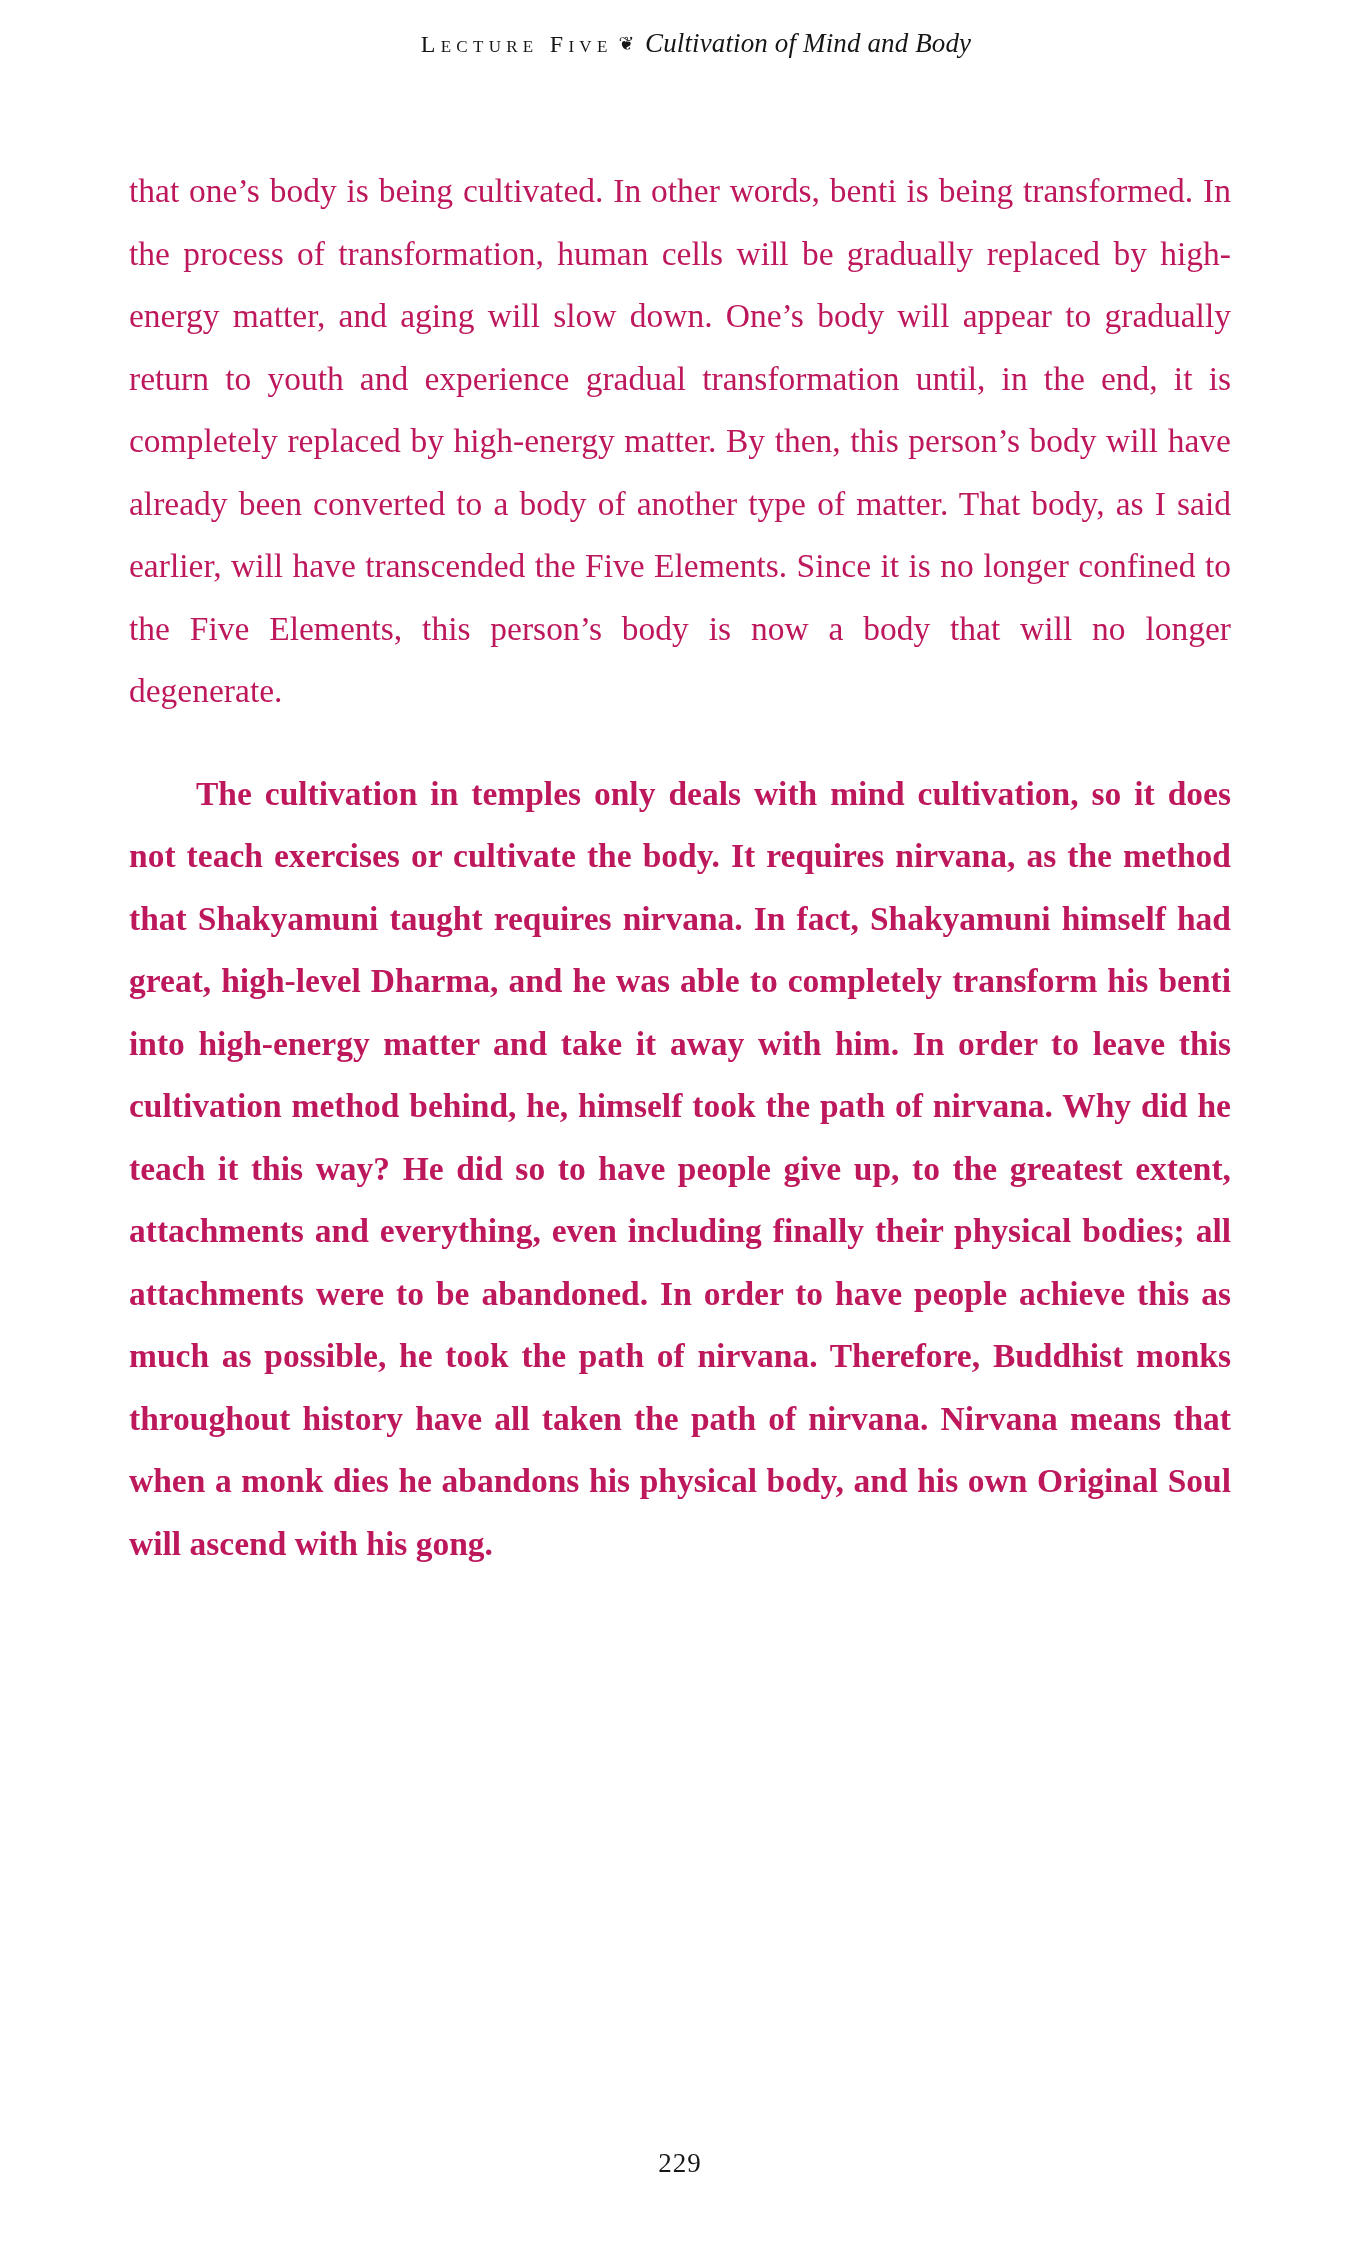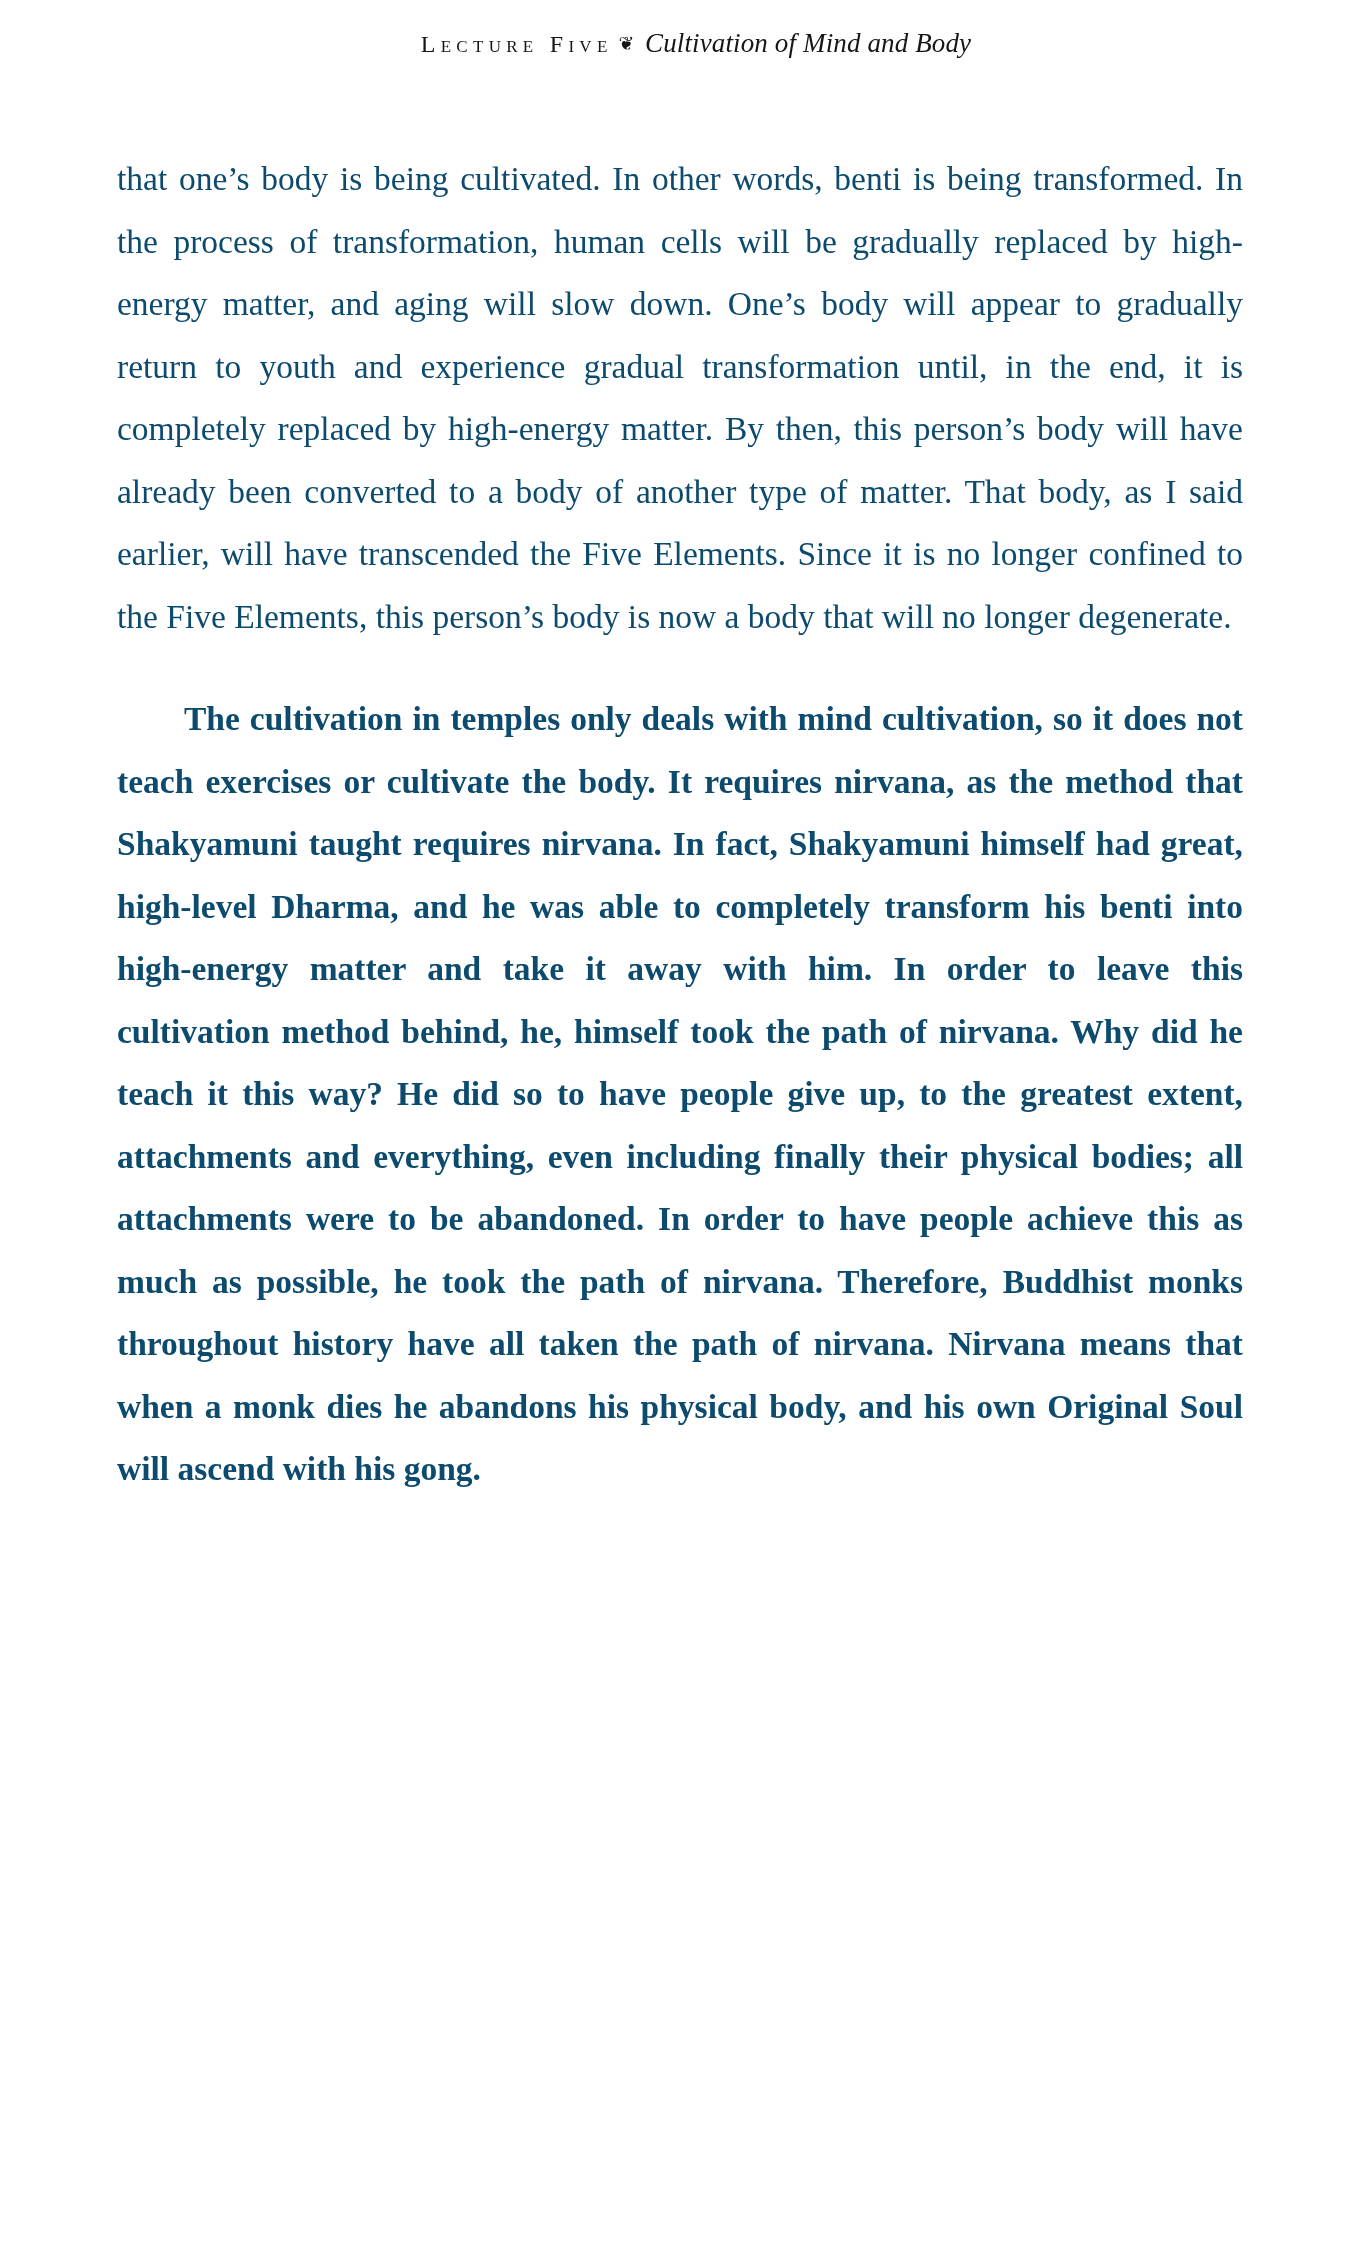--- a/index.html
+++ b/index.html
@@ -49,26 +49,26 @@
     font-size: 27px;
     letter-spacing: 0.005em;
   }
   .body-col {
     position: absolute;
     top: 148px;
     left: 117px;
     width: 1126px;
   }
   p.body-par {
-    margin: 0;
+    margin: 12px;
     font-size: 33.5px;
     line-height: 62.5px;
     text-align: justify;
     text-justify: inter-word;
-    color: #0c4a6e;
+    color: #be185d;
     -webkit-hyphens: none;
     hyphens: none;
   }
   p.body-par.indent {
     text-indent: 2.0em;
   }
   p.body-par + p.body-par {
     margin-top: 40px;
     font-weight: bold;
   }
@@ -90,14 +90,15 @@
 
   <div class="running-head">
     <span class="lecture-label">Lecture Five</span><span class="ornament">❦</span><span class="chapter-title">Cultivation of Mind and Body</span>
   </div>
 
   <div class="body-col">
     <p class="body-par">that one’s body is being cultivated. In other words, benti is being transformed. In the process of transformation, human cells will be gradually replaced by high-energy matter, and aging will slow down. One’s body will appear to gradually return to youth and experience gradual transformation until, in the end, it is completely replaced by high-energy matter. By then, this person’s body will have already been converted to a body of another type of matter. That body, as I said earlier, will have transcended the Five Elements. Since it is no longer confined to the Five Elements, this person’s body is now a body that will no longer degenerate.</p>
     <p class="body-par indent">The cultivation in temples only deals with mind cultivation, so it does not teach exercises or cultivate the body. It requires nirvana, as the method that Shakyamuni taught requires nirvana. In fact, Shakyamuni himself had great, high-level Dharma, and he was able to completely transform his benti into high-energy matter and take it away with him. In order to leave this cultivation method behind, he, himself took the path of nirvana. Why did he teach it this way? He did so to have people give up, to the greatest extent, attachments and everything, even including finally their physical bodies; all attachments were to be abandoned. In order to have people achieve this as much as possible, he took the path of nirvana. Therefore, Buddhist monks throughout history have all taken the path of nirvana. Nirvana means that when a monk dies he abandons his physical body, and his own Original Soul will ascend with his gong.</p>
   </div>
 
+  <div class="folio">229</div>
 
 </div>
 
 </body></html>

